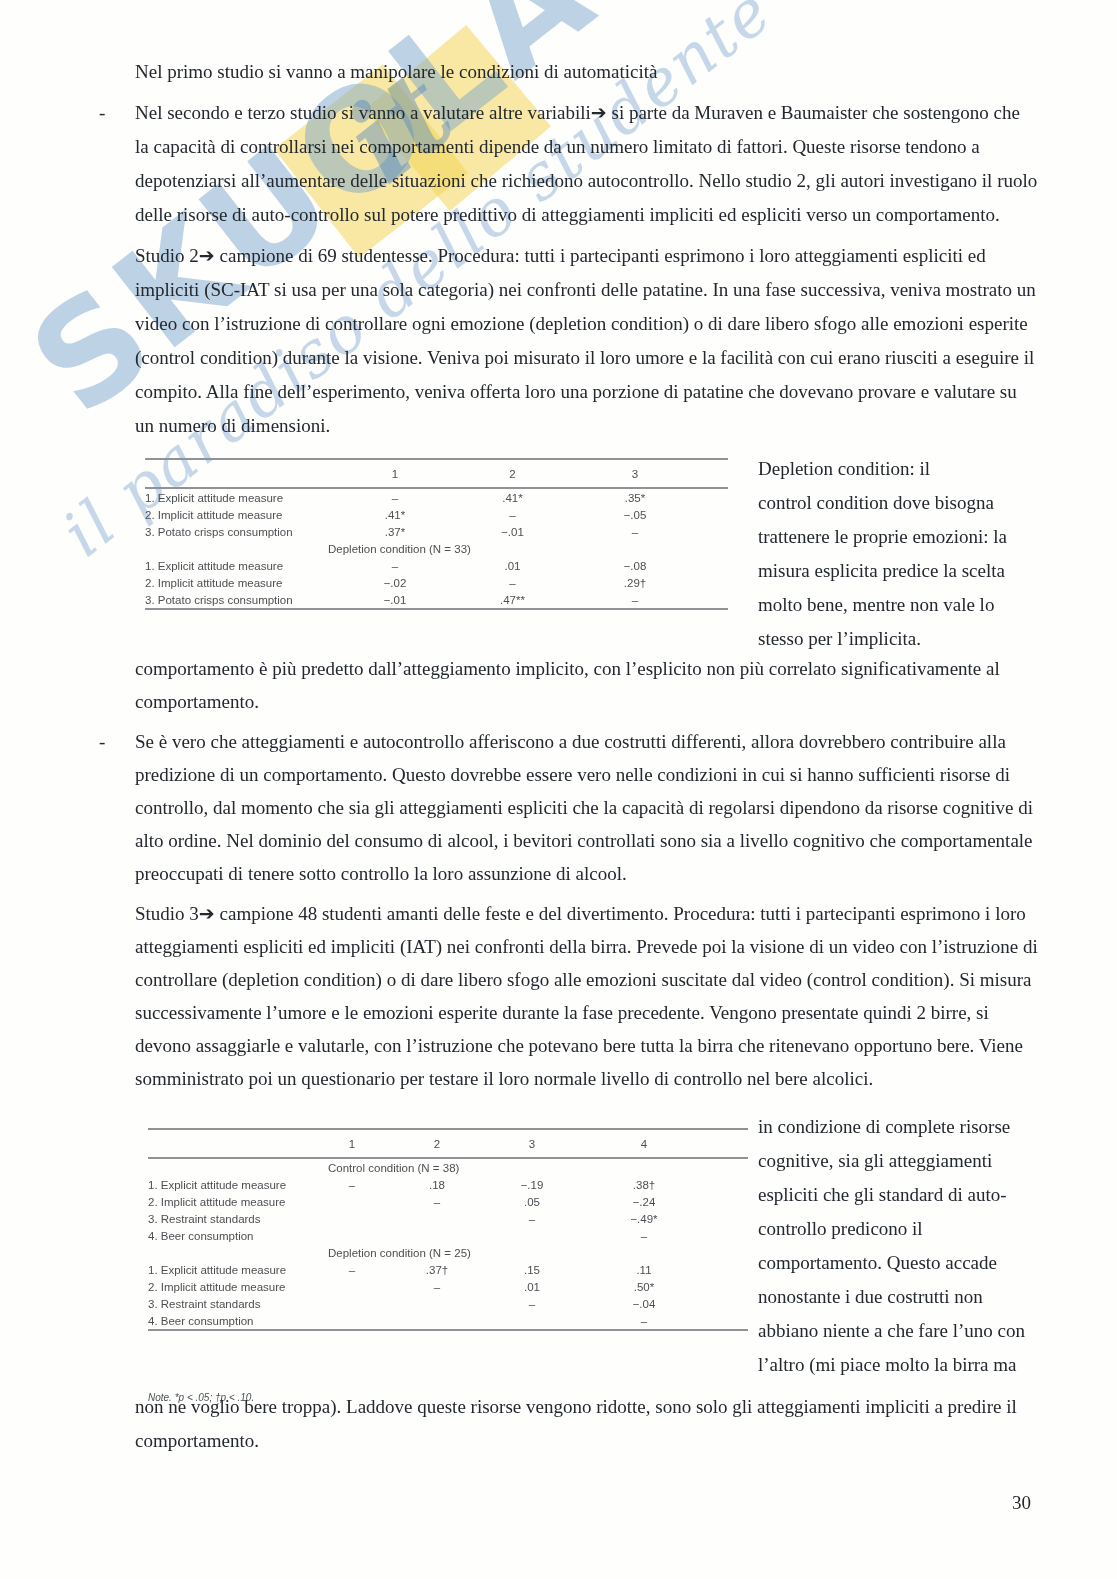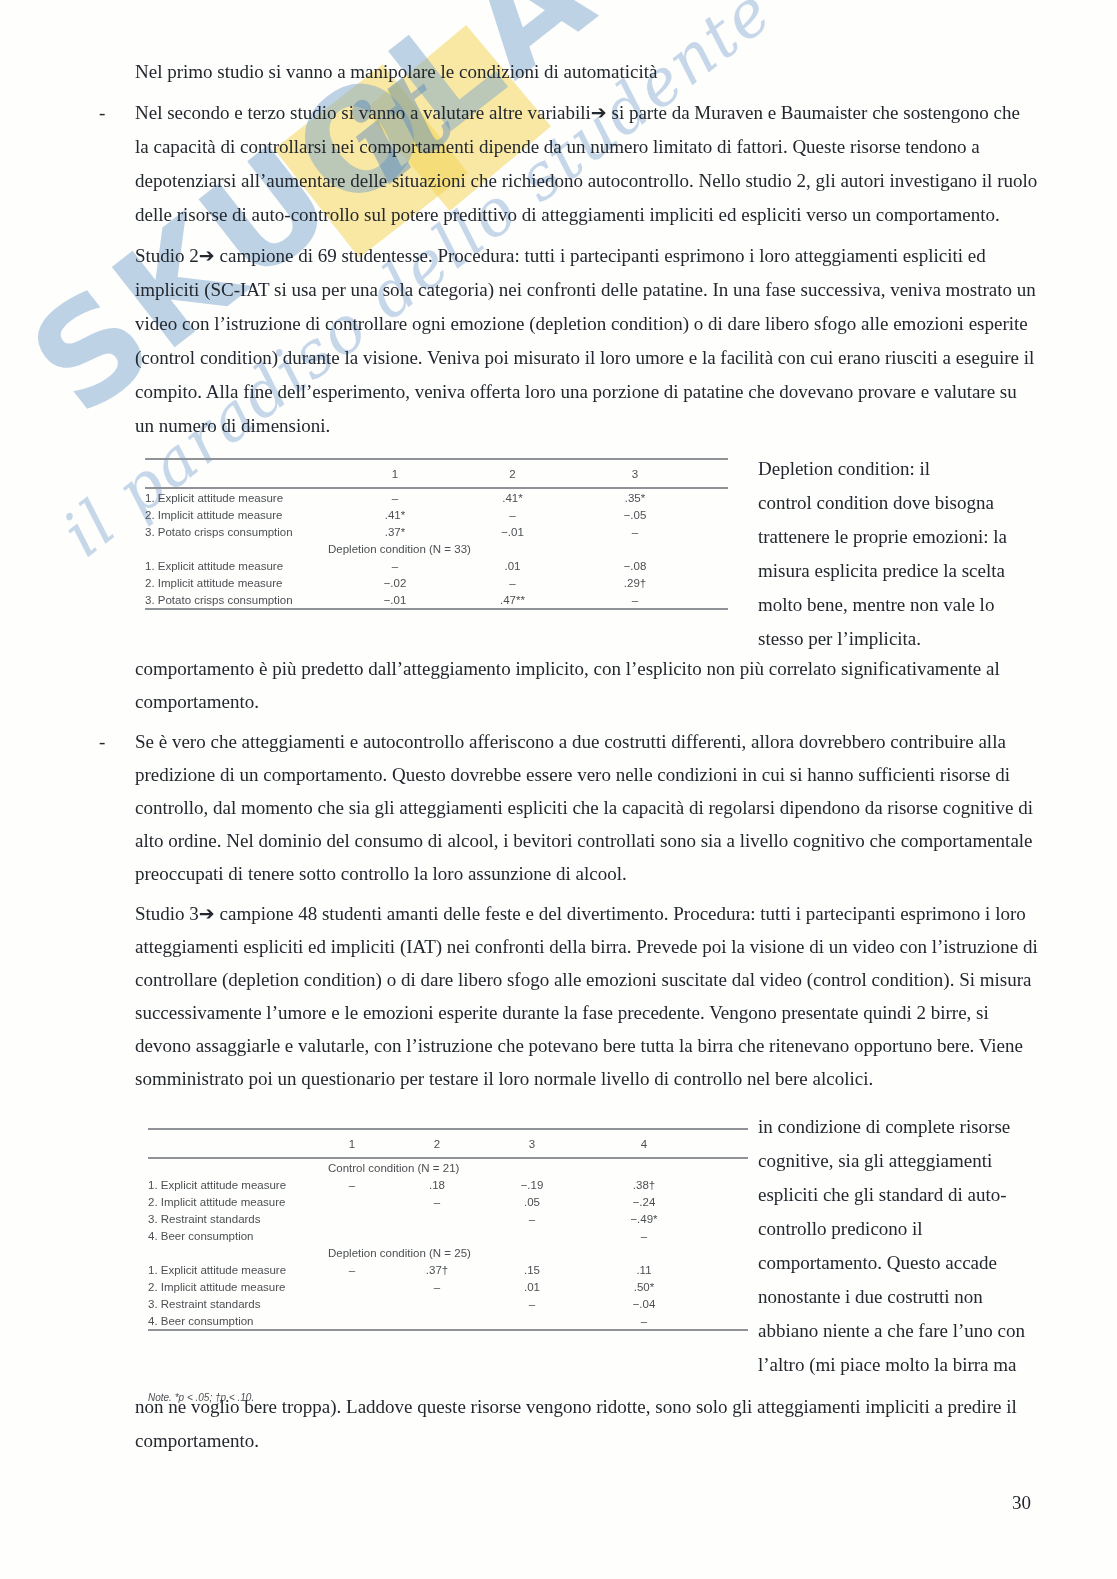--- a/index.html
+++ b/index.html
@@ -161,21 +161,21 @@
       <tbody>
           <tr class="hdr">
             <td class="lbl"></td>
             <td class="num">1</td>
             <td class="num">2</td>
             <td class="num">3</td>
             <td class="num">4</td>
             <td class=""></td>
           </tr>
           <tr>
-            <td colspan="6" class="sect">Control condition (N = 21)</td>
+            <td colspan="6" class="sect">Control condition (N = 38)</td>
           </tr>
           <tr>
             <td class="lbl">1. Explicit attitude measure</td>
             <td class="num">–</td>
             <td class="num">.18</td>
             <td class="num">−.19</td>
             <td class="num">.38†</td>
             <td class=""></td>
           </tr>
           <tr>

